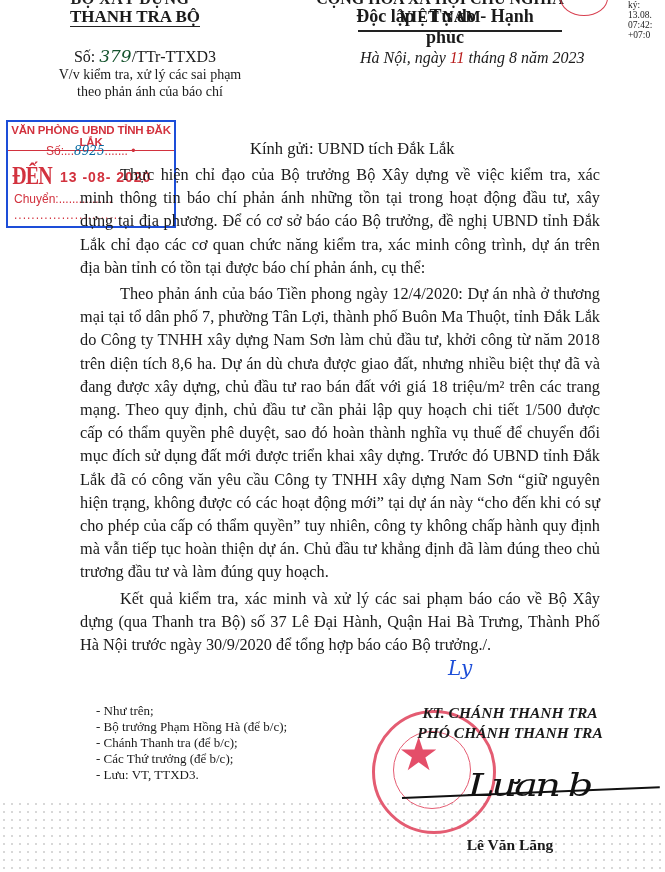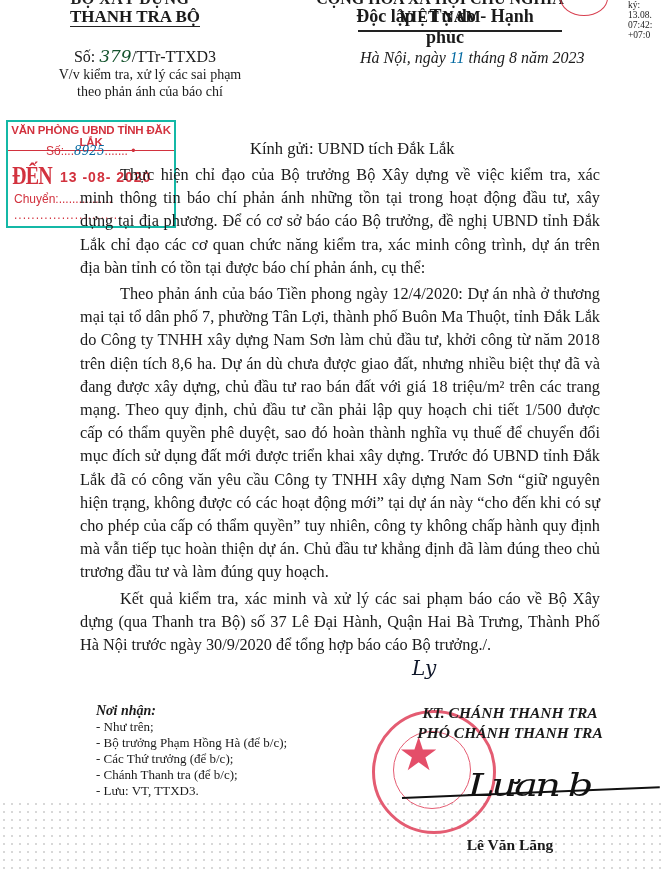--- a/index.html
+++ b/index.html
@@ -12,45 +12,45 @@
   .hdr-left-top { left:40px; top:-10px; width:180px; text-align:center; font-weight:bold; font-size:16px; letter-spacing:0.5px; color:#222; }
   .hdr-left-org { left:40px; top:7px; width:190px; text-align:center; font-weight:bold; font-size:17px; }
   .hdr-left-org span { border-bottom:1.5px solid #222; }
   .hdr-right-top { left:300px; top:-10px; width:280px; text-align:center; font-weight:bold; font-size:16px; }
   .hdr-right-motto { left:340px; top:6px; width:210px; text-align:center; font-weight:bold; font-size:18px; }
   .motto-line { left:358px; top:30px; width:204px; height:1.5px; background:#222; }
   .doc-no { left:60px; top:46px; width:170px; text-align:center; font-size:16px; }
   .doc-no .hand { font-family:"DejaVu Serif",serif; font-style:italic; color:#14532d; font-size:17px; }
   .subject { left:44px; top:66px; width:212px; text-align:center; font-size:14px; line-height:17px; }
   .place-date { left:360px; top:49px; width:260px; font-style:italic; font-size:16px; }
-  .place-date .hand { color:#0369a1; }
+  .place-date .hand { color:#b91c1c; }
   .esign { left:628px; top:0px; width:40px; font-size:9.5px; line-height:10px; color:#222; font-family:"Liberation Serif",serif; }
   .seal-small { left:560px; top:-20px; width:46px; height:34px; border:1.5px solid #d84050; border-radius:50%; }
-  .stamp { left:6px; top:120px; width:166px; height:104px; border:2px solid #14b8a6; color:#d2323e;
+  .stamp { left:6px; top:120px; width:166px; height:104px; border:2px solid #1d4ed8; color:#d2323e;
            font-family:"Liberation Sans","DejaVu Sans",sans-serif; }
   .stamp-title { position:absolute; left:0; top:2px; width:166px; text-align:center; font-size:11.5px; font-weight:bold; border-bottom:1px solid #d2323e; padding-bottom:2px; letter-spacing:-0.2px;}
   .stamp-so { position:absolute; left:38px; top:22px; font-size:12px; }
   .stamp-so .hand { color:#0369a1; font-style:italic; font-family:"DejaVu Serif",serif; }
   .stamp-den { position:absolute; left:4px; top:40px; font-family:"Liberation Serif",serif; font-weight:bold; font-size:25px; transform:scaleX(0.8); transform-origin:left; letter-spacing:-1px;}
   .stamp-date { position:absolute; left:52px; top:47px; font-size:14px; font-weight:bold; letter-spacing:1px; }
   .stamp-chuyen { position:absolute; left:6px; top:70px; font-size:12px; }
   .stamp-dots2 { position:absolute; left:6px; top:86px; font-size:12px; letter-spacing:1px; }
   .salutation { left:250px; top:139px; font-size:16.5px; }
   .body { left:80px; width:520px; font-size:16.3px; line-height:23.2px; text-align:justify; }
   .p { margin:0; text-indent:40px; }
   .recip { left:96px; top:703px; font-family:"Liberation Serif",serif; font-size:13px; line-height:16px; }
   .recip-title { font-weight:bold; font-style:italic; font-size:14px; }
   .sign-title { left:390px; top:703px; width:240px; text-align:center; font-weight:bold; font-size:15.5px; line-height:20px;font-style:italic; }
   .seal { left:372px; top:710px; width:118px; height:118px; border-radius:50%; border:3px solid #e0405a; opacity:0.85; }
   .seal-inner { position:absolute; left:18px; top:18px; width:76px; height:76px; border-radius:50%; border:1.5px solid #e0405a; }
   .seal-star { position:absolute; left:23px; top:14px; font-size:46px; color:#e03050; font-family:"DejaVu Sans",sans-serif; }
   .signature { left:468px; top:762px; font-family:"DejaVu Serif",serif; font-style:italic; font-size:40px; color:#111; letter-spacing:-3px; transform:scaleY(0.8); }
   .sign-line { left:402px; top:797px; width:258px; height:1.5px; background:#111; transform:rotate(-2.4deg); transform-origin:left; }
   .signer { left:450px; top:836px; width:120px; text-align:center; font-weight:bold; font-size:15.5px; }
-  .initials { left:412px; top:656px; font-family:"DejaVu Serif",serif; font-style:italic; font-size:20px; color:#0f172a; }
+  .initials { left:448px; top:656px; font-family:"DejaVu Serif",serif; font-style:italic; font-size:20px; color:#1d4ed8; }
 </style>
 </head>
 <body>
 
 <div class="dots"></div>
 
 <div class="abs hdr-left-top">BỘ XÂY DỰNG</div>
 <div class="abs hdr-left-org"><span>THANH TRA BỘ</span></div>
 <div class="abs doc-no"><span>Số: </span><span class="hand">379</span><span>/TTr-TTXD3</span></div>
 <div class="abs subject">
@@ -82,25 +82,24 @@
 <div class="abs salutation">Kính gửi: UBND tích Đắk Lắk</div>
 
 <div class="abs body" style="top:163px;">
   <p class="p">Thực hiện chỉ đạo của Bộ trưởng Bộ Xây dựng về việc kiểm tra, xác minh thông tin báo chí phản ánh những tồn tại trong hoạt động đầu tư, xây dựng tại địa phương. Để có cơ sở báo cáo Bộ trưởng, đề nghị UBND tỉnh Đắk Lắk chỉ đạo các cơ quan chức năng kiểm tra, xác minh công trình, dự án trên địa bàn tỉnh có tồn tại được báo chí phản ánh, cụ thể:</p>
   <p class="p" style="margin-top:3px;">Theo phản ánh của báo Tiền phong ngày 12/4/2020: Dự án nhà ở thương mại tại tổ dân phố 7, phường Tân Lợi, thành phố Buôn Ma Thuột, tỉnh Đắk Lắk do Công ty TNHH xây dựng Nam Sơn làm chủ đầu tư, khởi công từ năm 2018 trên diện tích 8,6 ha. Dự án dù chưa được giao đất, nhưng nhiều biệt thự đã và đang được xây dựng, chủ đầu tư rao bán đất với giá 18 triệu/m² trên các trang mạng. Theo quy định, chủ đầu tư cần phải lập quy hoạch chi tiết 1/500 được cấp có thẩm quyền phê duyệt, sao đó hoàn thành nghĩa vụ thuế để chuyển đổi mục đích sử dụng đất mới được triển khai xây dựng. Trước đó UBND tỉnh Đắk Lắk đã có công văn yêu cầu Công ty TNHH xây dựng Nam Sơn “giữ nguyên hiện trạng, không được có các hoạt động mới” tại dự án này “cho đến khi có sự cho phép của cấp có thẩm quyền” tuy nhiên, công ty không chấp hành quy định mà vẫn tiếp tục hoàn thiện dự án. Chủ đầu tư khẳng định đã làm đúng theo chủ trương đầu tư và làm đúng quy hoạch.</p>
   <p class="p" style="margin-top:3px;">Kết quả kiểm tra, xác minh và xử lý các sai phạm báo cáo về Bộ Xây dựng (qua Thanh tra Bộ) số 37 Lê Đại Hành, Quận Hai Bà Trưng, Thành Phố Hà Nội trước ngày 30/9/2020 để tổng hợp báo cáo Bộ trưởng./.</p>
 </div>
 <div class="abs initials">Ly</div>
 
 <div class="abs recip">
-  <div class="recip-title">Nơi nhận:</div>
   <div>- Như trên;</div>
   <div>- Bộ trưởng Phạm Hồng Hà (để b/c);</div>
+  <div>- Chánh Thanh tra (để b/c);</div>
   <div>- Các Thứ trưởng (để b/c);</div>
-  <div>- Chánh Thanh tra (để b/c);</div>
   <div>- Lưu: VT, TTXD3.</div>
 </div>
 
 <div class="abs seal">
   <div class="seal-inner"></div>
   <div class="seal-star">★</div>
 </div>
 <div class="abs sign-title">
   <div>KT. CHÁNH THANH TRA</div>
   <div>PHÓ CHÁNH THANH TRA</div>

